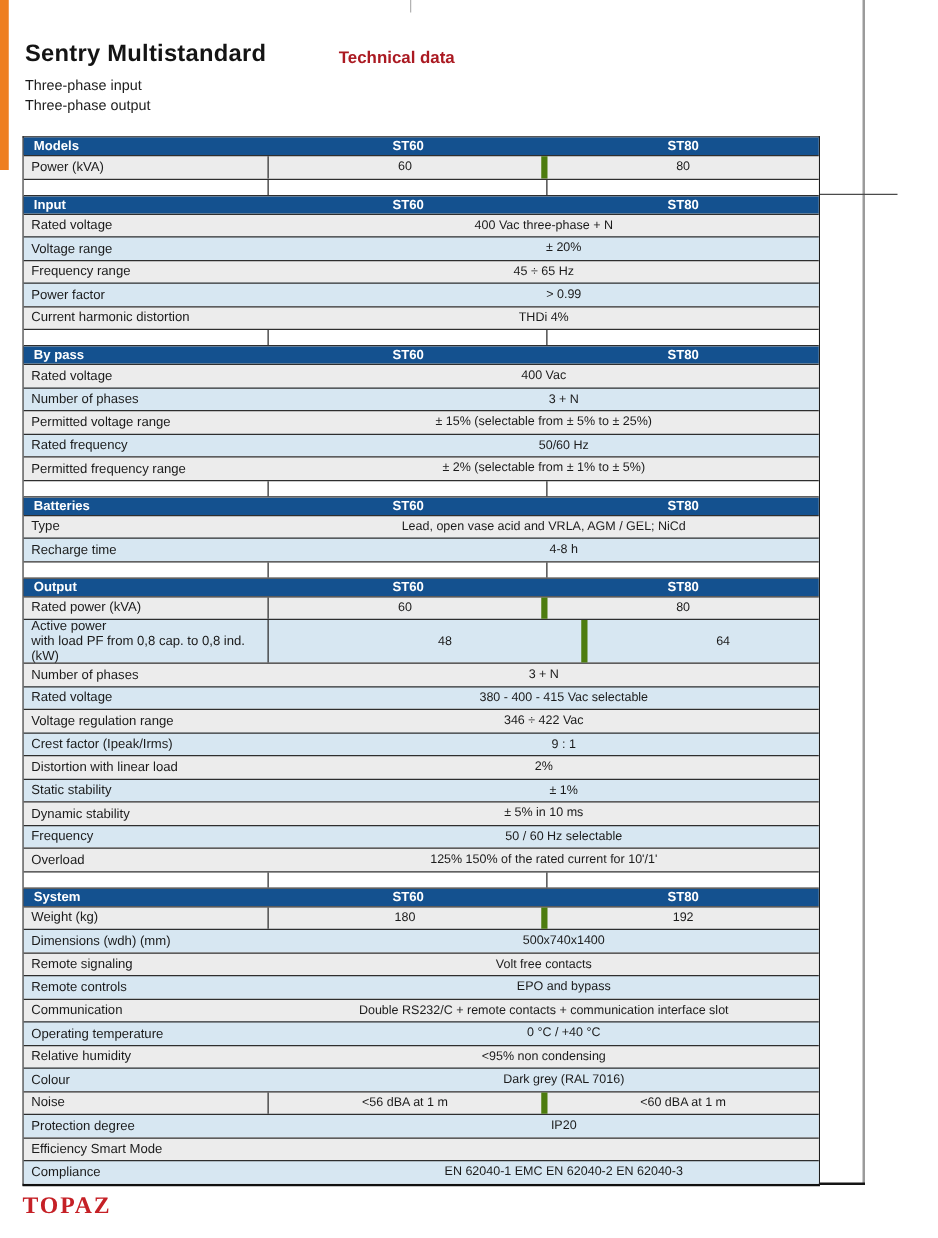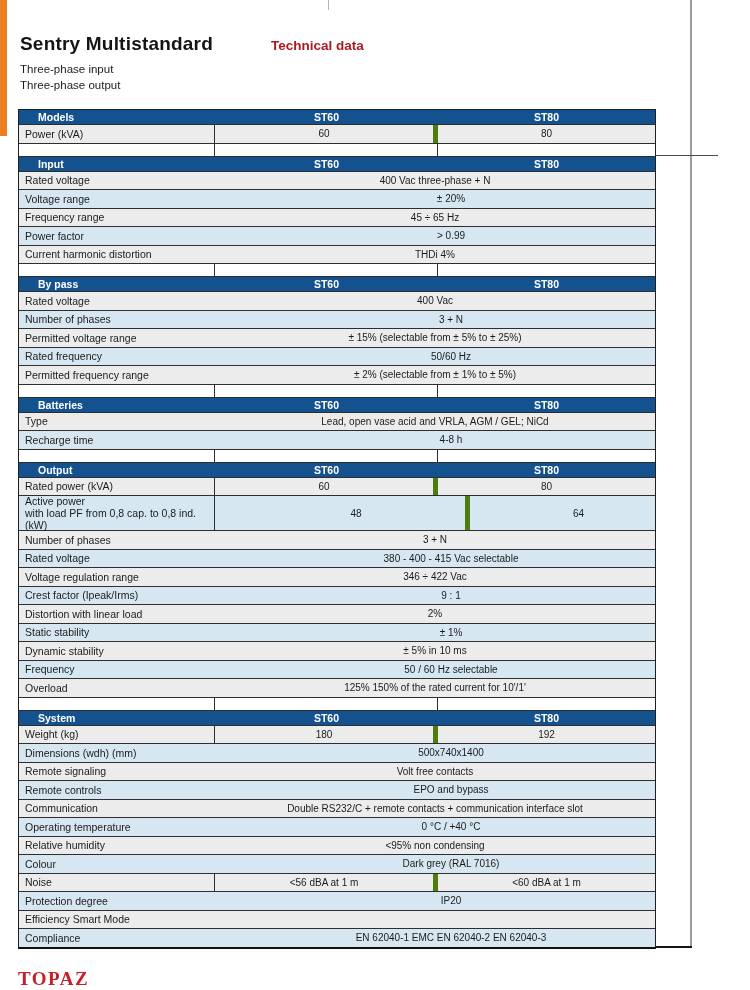--- a/index.html
+++ b/index.html
@@ -73,21 +73,21 @@
     background: #ffffff;
   }
   .t-head {
     display: flex;
     height: 14px;
     background: #14518F;
     align-items: center;
   }
   .t-head .h-name {
     width: 196px;
-    padding-left: 19px;
+    padding-left: 8px;
     color: #ffffff;
     font-weight: bold;
     font-size: 10.5px;
   }
   .t-head .h-col {
     color: #ffffff;
     font-weight: bold;
     font-size: 10.5px;
     display: flex;
     align-items: center;
@@ -141,21 +141,20 @@
   .t-spacer .s1 { left: 195px; }
   .t-spacer .s2 { left: 418px; }
   .footer-logo {
     position: absolute;
     left: 18px; top: 954px;
     font-family: "Liberation Serif", serif;
     font-weight: bold;
     font-size: 19px;
     letter-spacing: 1.5px;
     color: #C52026;
-    margin-top: 14px;
   }
 </style>
 </head>
 <body>
 
 <div class="page">
 
   <div class="orange-bar"></div>
   <div class="trim-vline"></div>
   <div class="trim-hline"></div>

